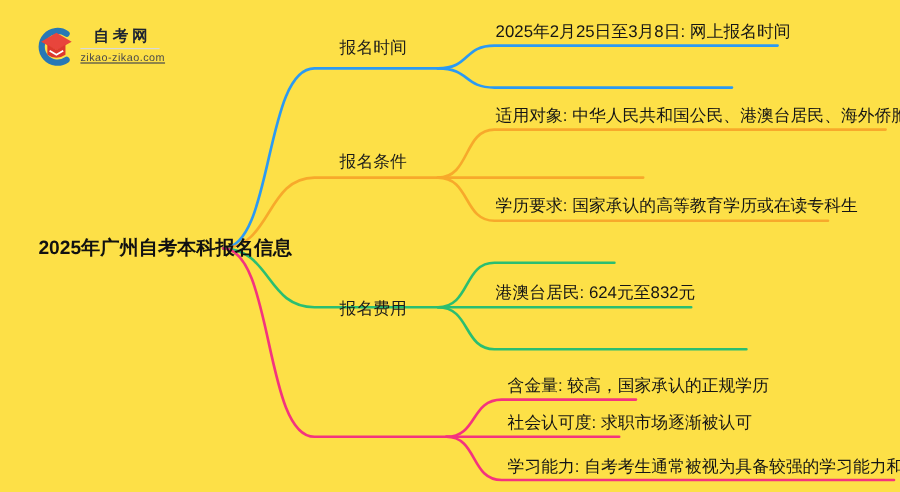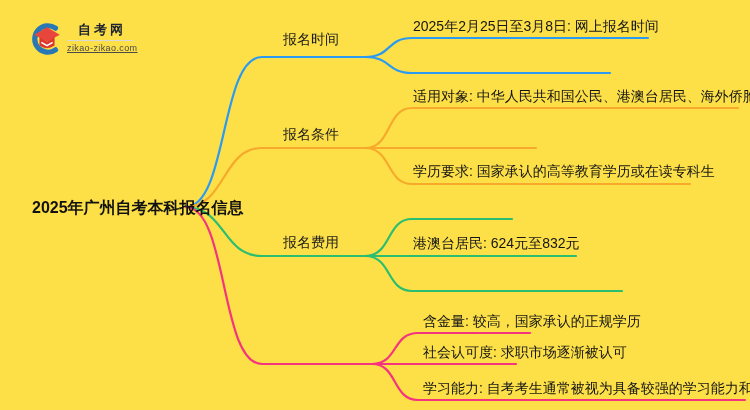--- a/index.html
+++ b/index.html
@@ -72,21 +72,21 @@
       <path d="M186 207 C228 208 220 364 262 364 L516 364"></path>
       <path d="M372 364 C398 364 392 333 418 333 L530 333"></path>
       <path d="M372 364 C398 364 392 400 418 400 L745 400"></path>
     </g>
   </svg>
 
   <div class="node root-node">2025年广州自考本科报名信息</div>
 
   <div class="node branch-label" style="left:251px;top:125px">报名条件</div>
   <div class="node branch-label" style="left:251px;top:30px">报名时间</div>
-  <div class="node branch-label" style="left:251px;top:233px">报名费用</div>
+  <div class="node branch-label" style="left:251px;top:248px">报名费用</div>
 
   <div class="node" style="left:413px;top:17px">2025年2月25日至3月8日: 网上报名时间</div>
 
   <div class="node" style="left:413px;top:87px">适用对象: 中华人民共和国公民、港澳台居民、海外侨胞</div>
   <div class="node" style="left:413px;top:162px">学历要求: 国家承认的高等教育学历或在读专科生</div>
 
   <div class="node" style="left:413px;top:234px">港澳台居民: 624元至832元</div>
 
   <div class="node" style="left:423px;top:343px">社会认可度: 求职市场逐渐被认可</div>
   <div class="node" style="left:423px;top:312px">含金量: 较高，国家承认的正规学历</div>

